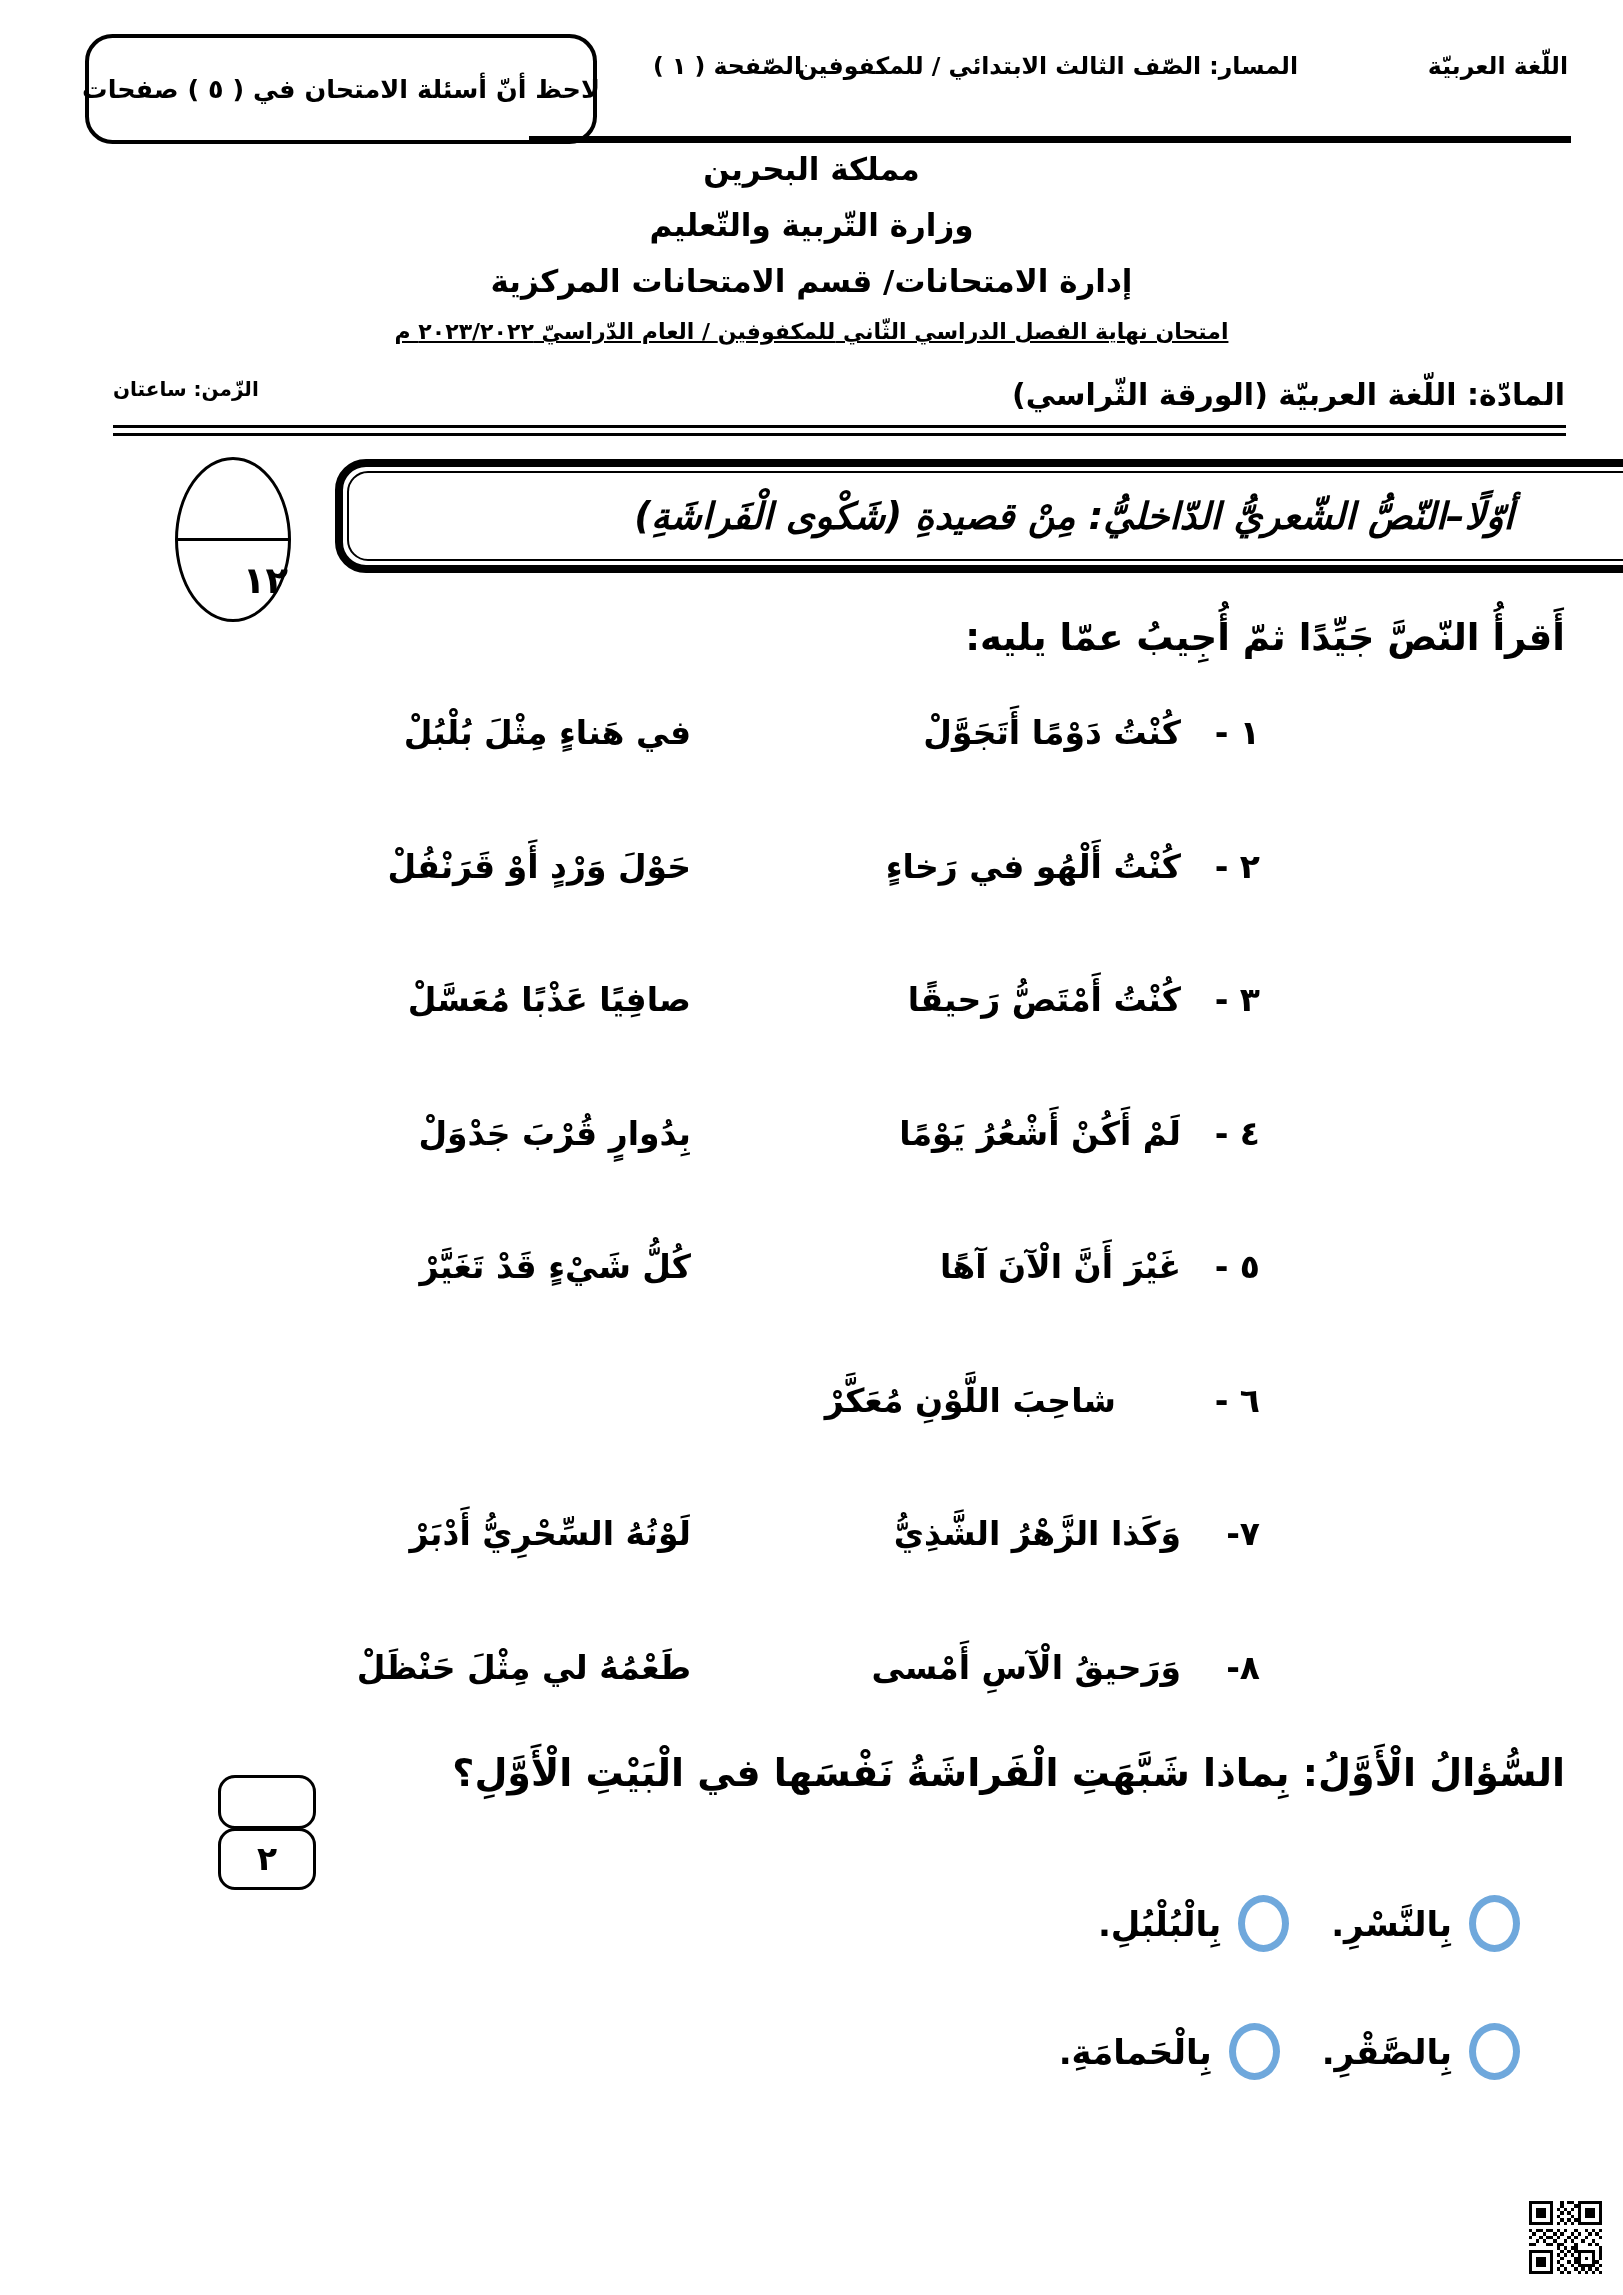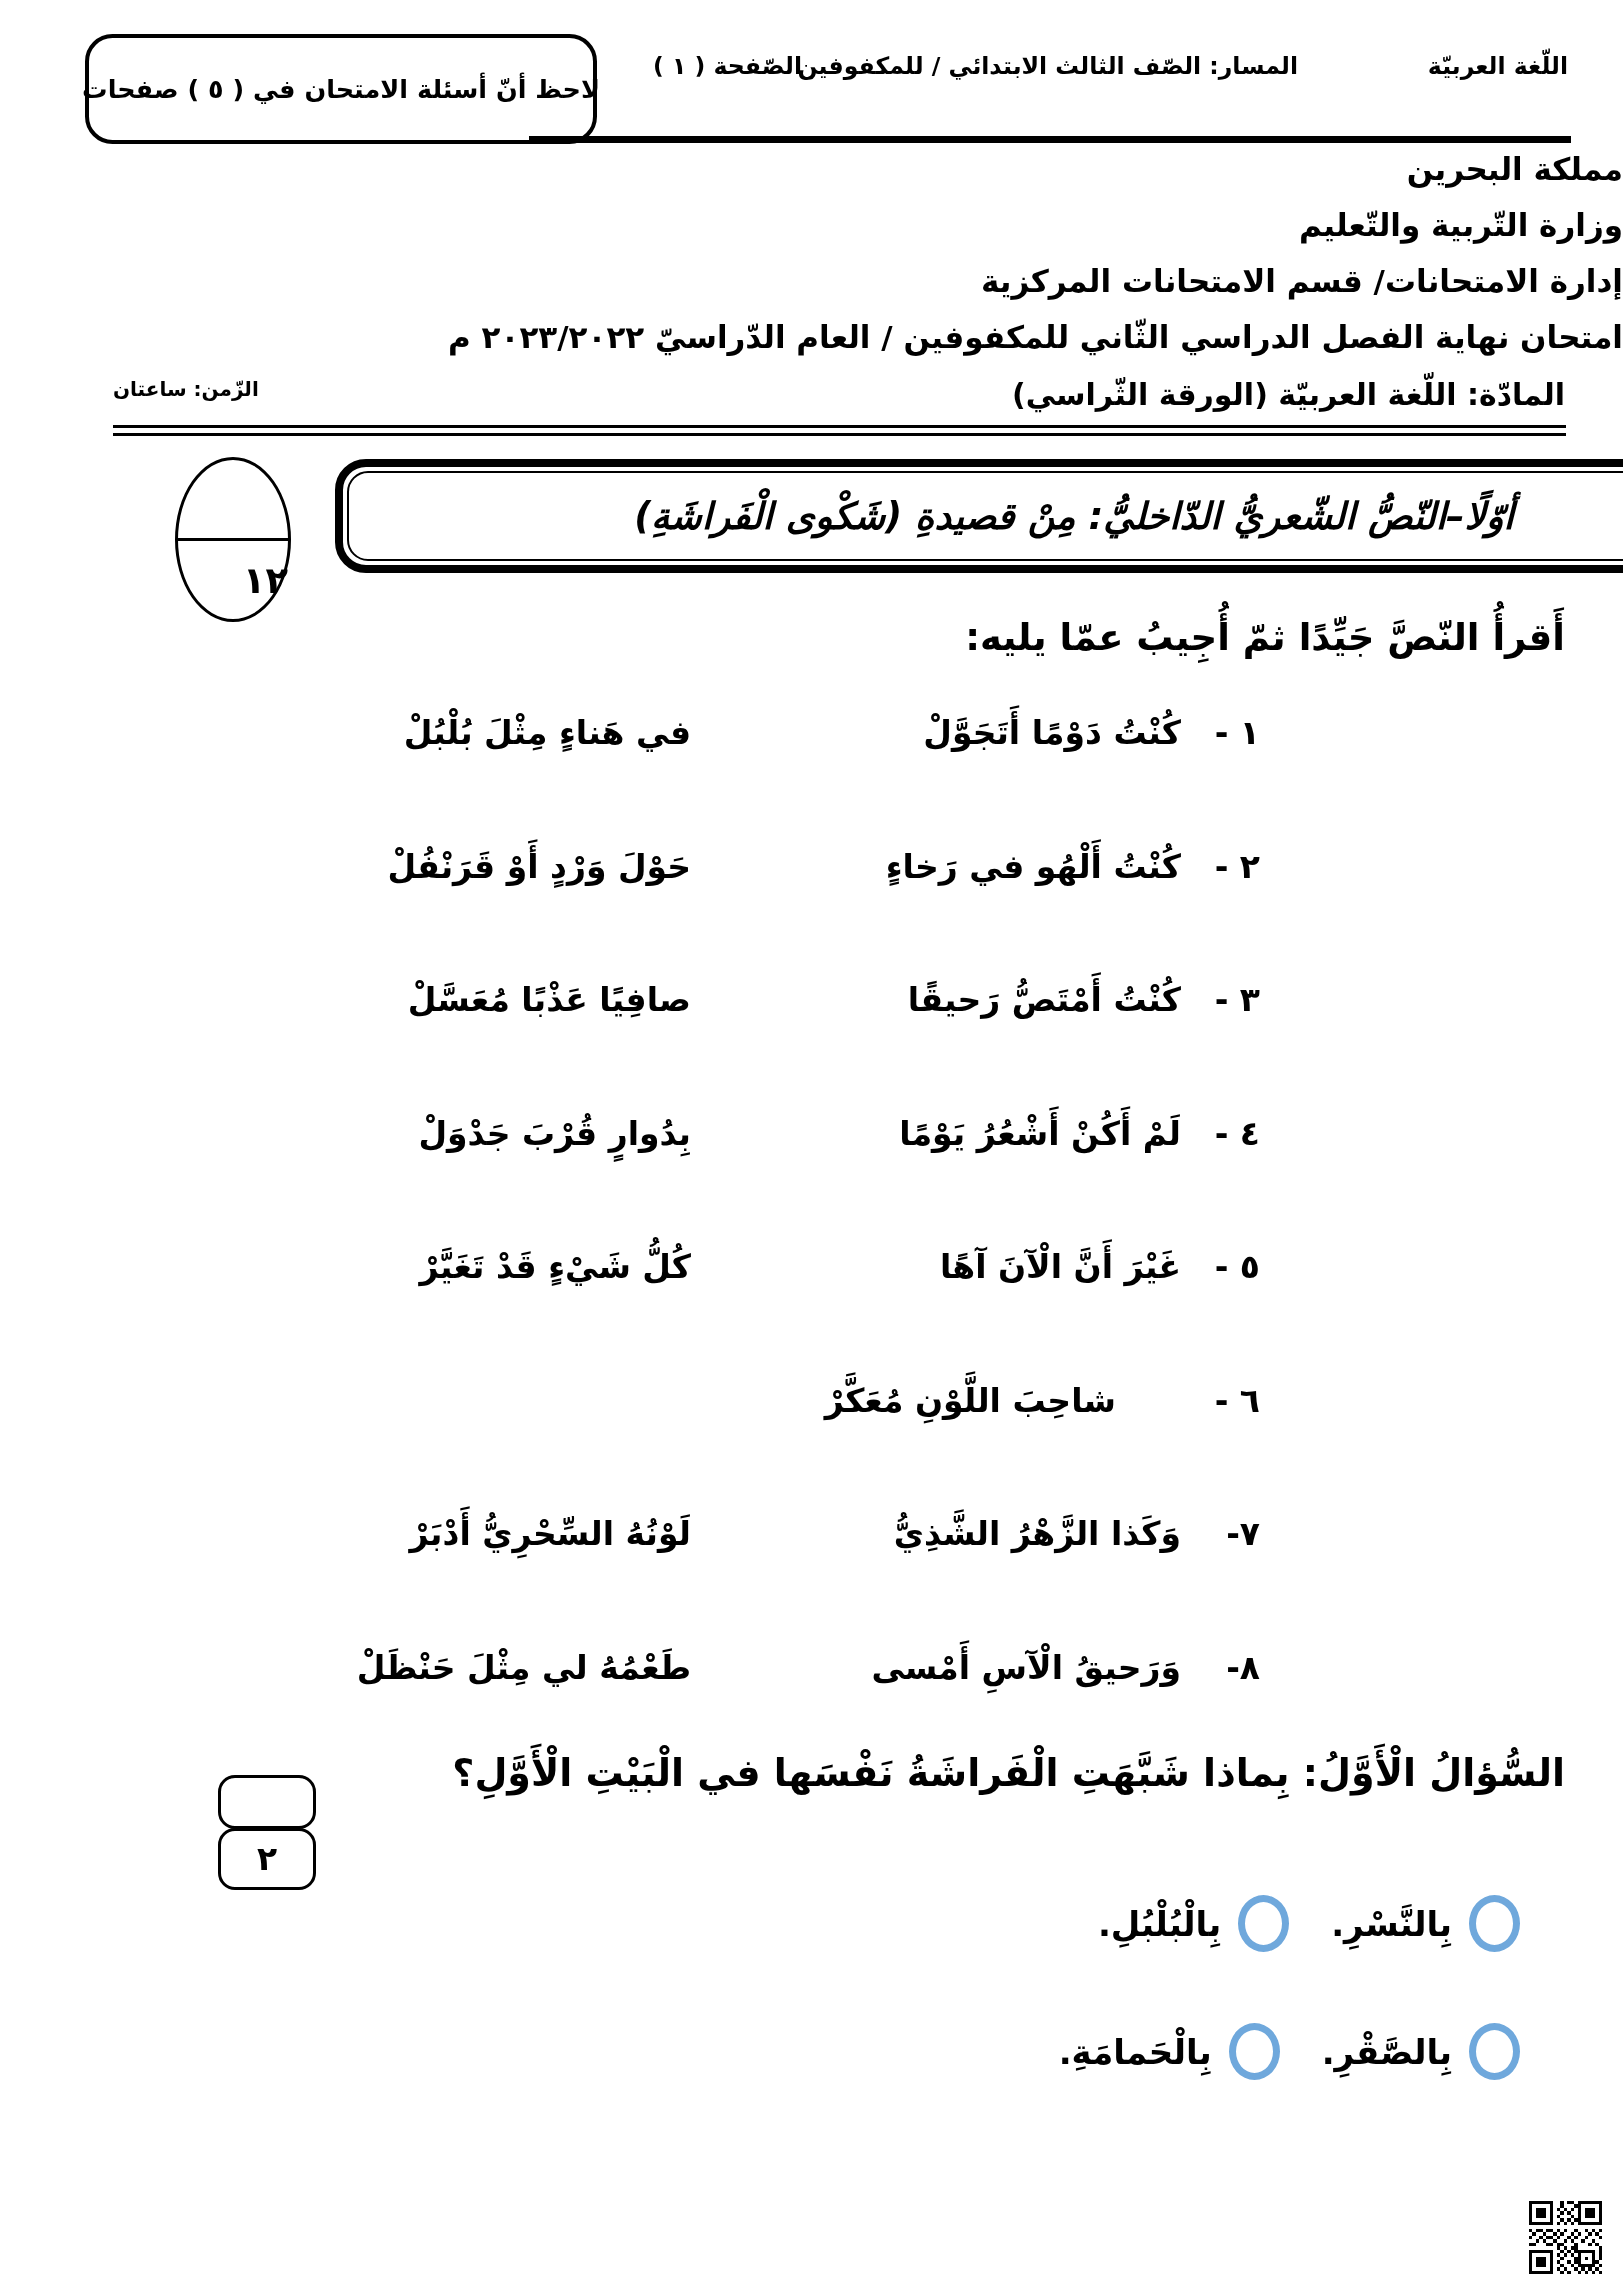--- a/index.html
+++ b/index.html
@@ -14,25 +14,25 @@
   .hdr-track{right:325px;}
   .hdr-page{right:821px;}
   .note-box{
     position:absolute;left:85px;top:34px;width:512px;height:110px;
     border:4.6px solid #000;border-radius:27.5px;box-sizing:border-box;
     display:flex;align-items:center;justify-content:center;
     font-size:25.5px;white-space:nowrap;background:#fff;
   }
   .hdr-rule{position:absolute;left:529px;top:136px;width:1042px;height:6.5px;background:#000;}
   
-  .center-line{position:absolute;left:0;width:100%;text-align:right;white-space:nowrap;}
+  .center-line{position:absolute;left:0;width:100%;text-align:center;white-space:nowrap;}
   .min1{top:151px;font-size:31px;}
   .min2{top:207px;font-size:31px;}
   .min3{top:263px;font-size:31px;}
-  .exam-line{top:319px;font-size:31px;}
+  .exam-line{top:319px;font-size:22px;text-decoration:underline;}
   
   .meta-subject{position:absolute;top:377px;right:58px;font-size:30px;white-space:nowrap;}
   .meta-time{position:absolute;top:377px;left:113px;font-size:20px;white-space:nowrap;}
   .meta-rule{
     position:absolute;top:425px;left:113px;width:1453px;height:5.2px;
     border-top:3.9px solid #000;border-bottom:3.9px solid #000;box-sizing:content-box;
   }
   
   .score-oval{
     position:absolute;left:175px;top:457px;width:116px;height:165px;

